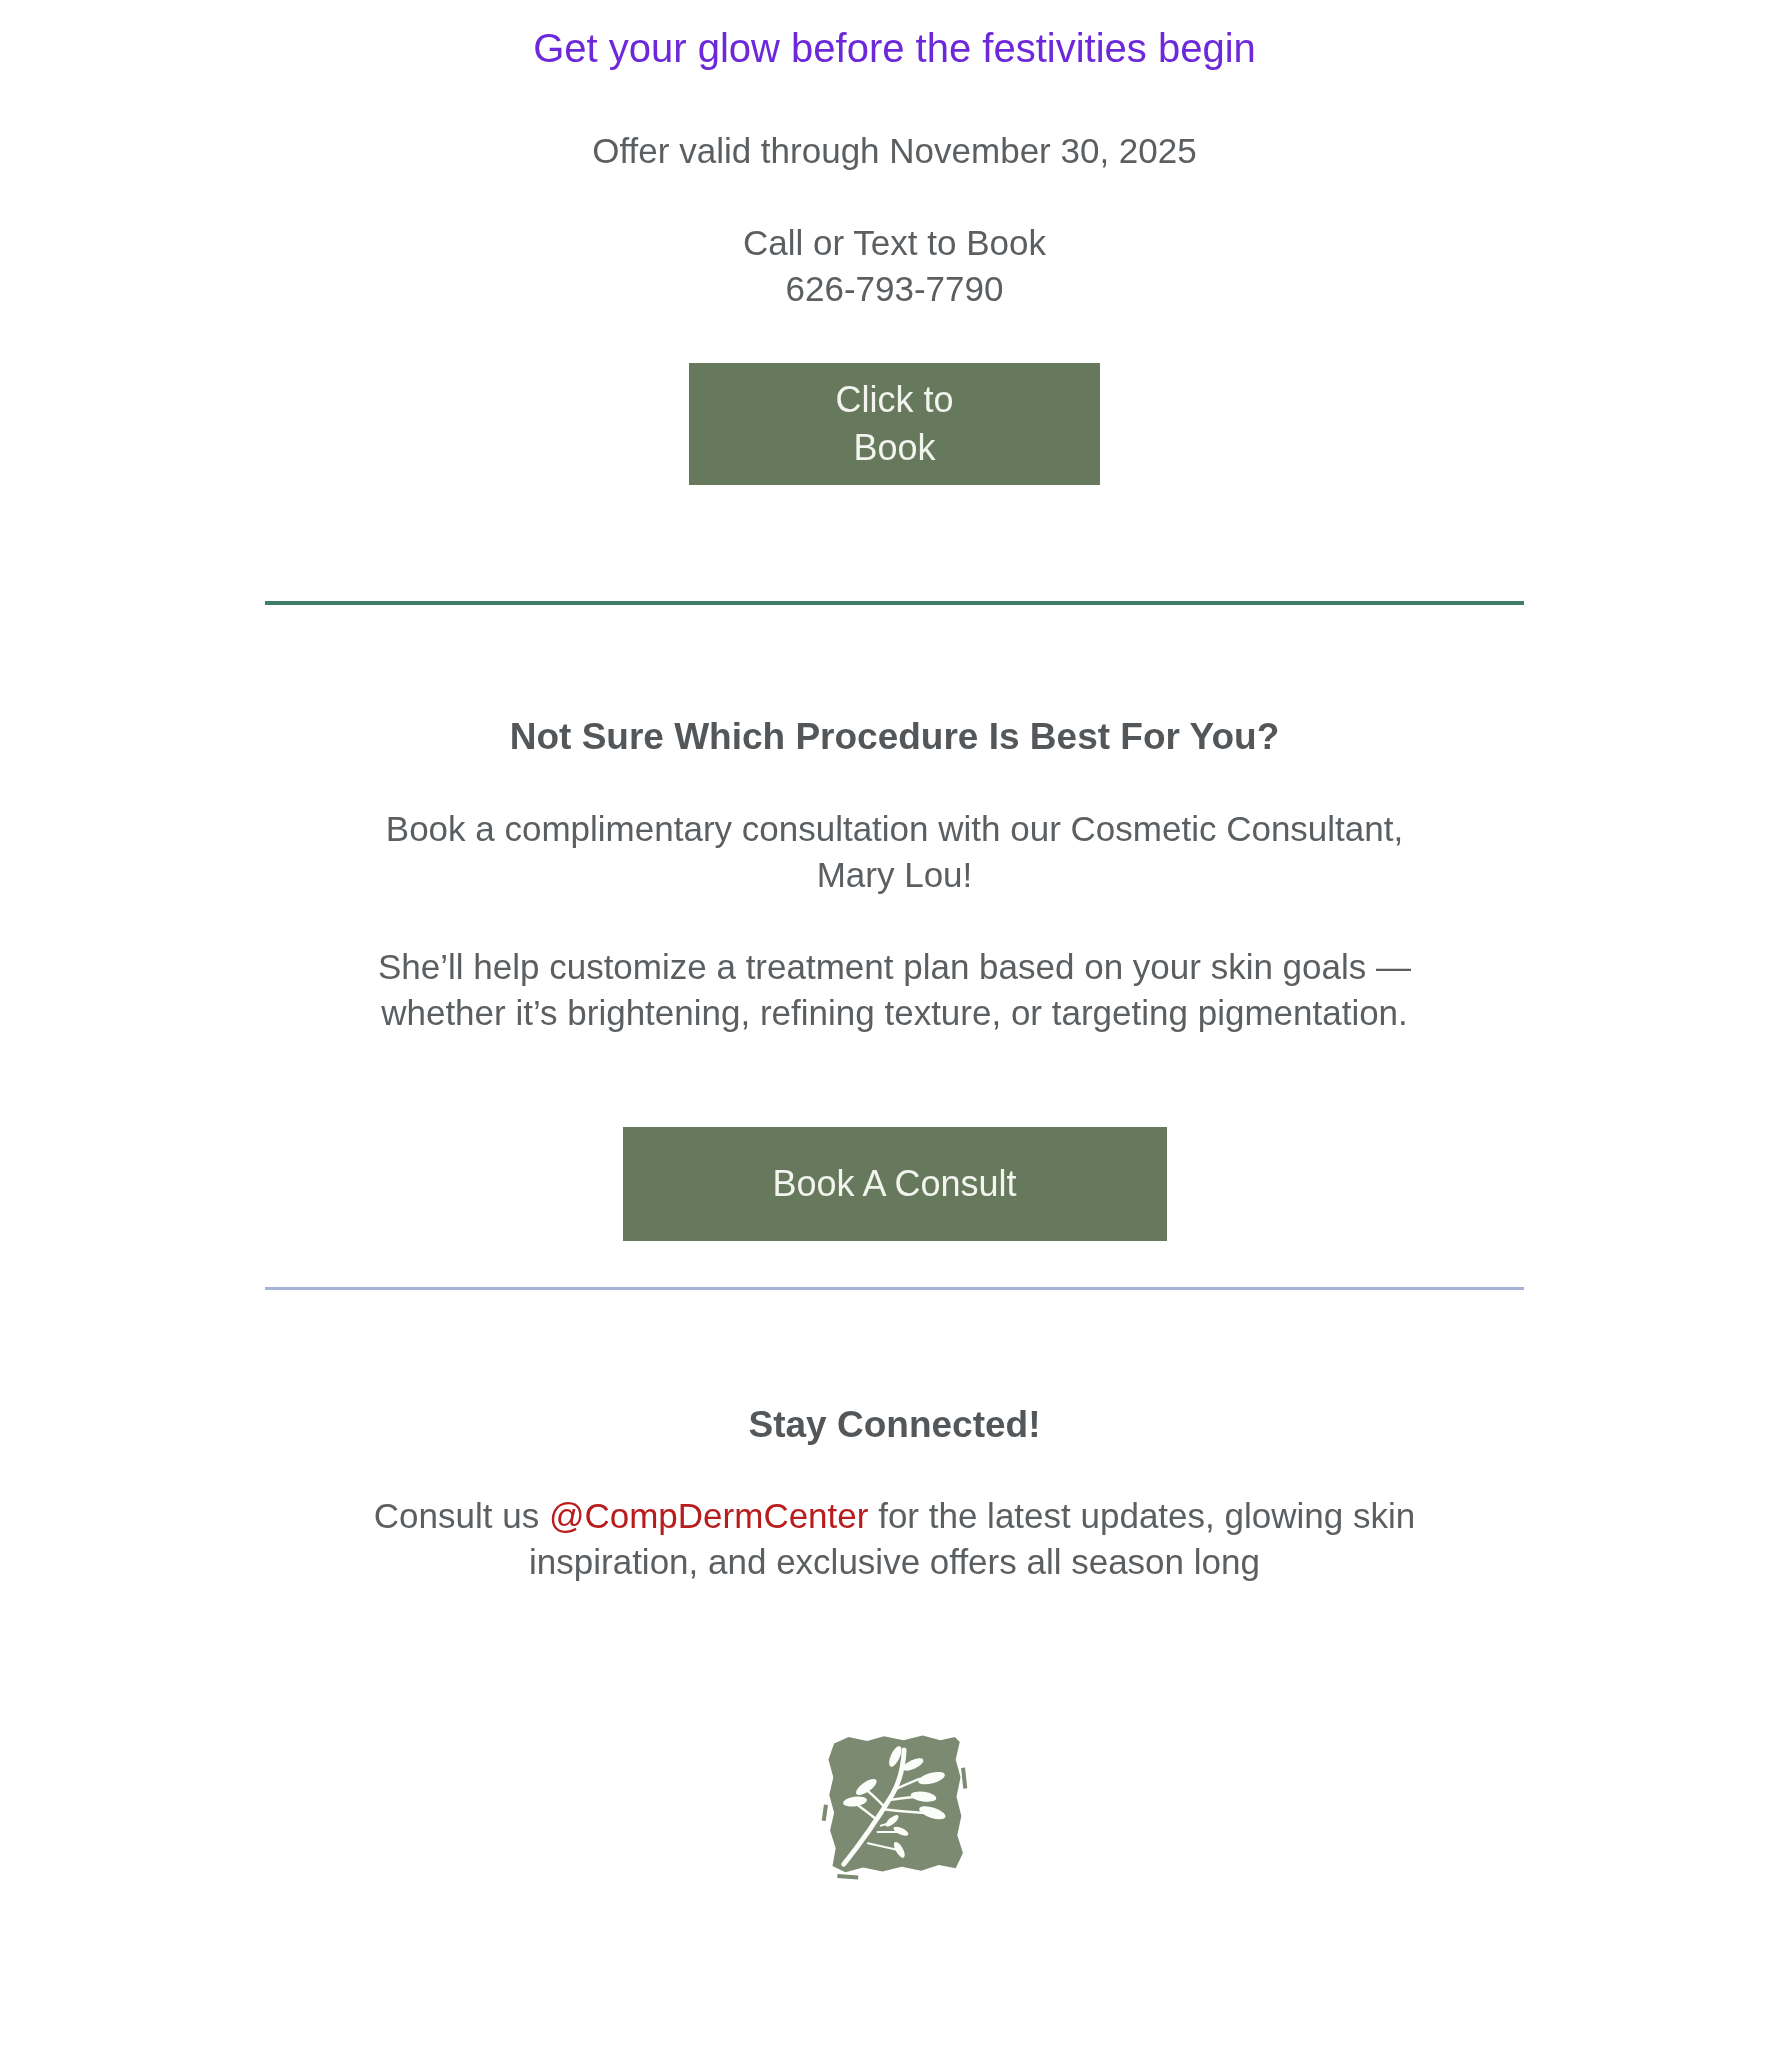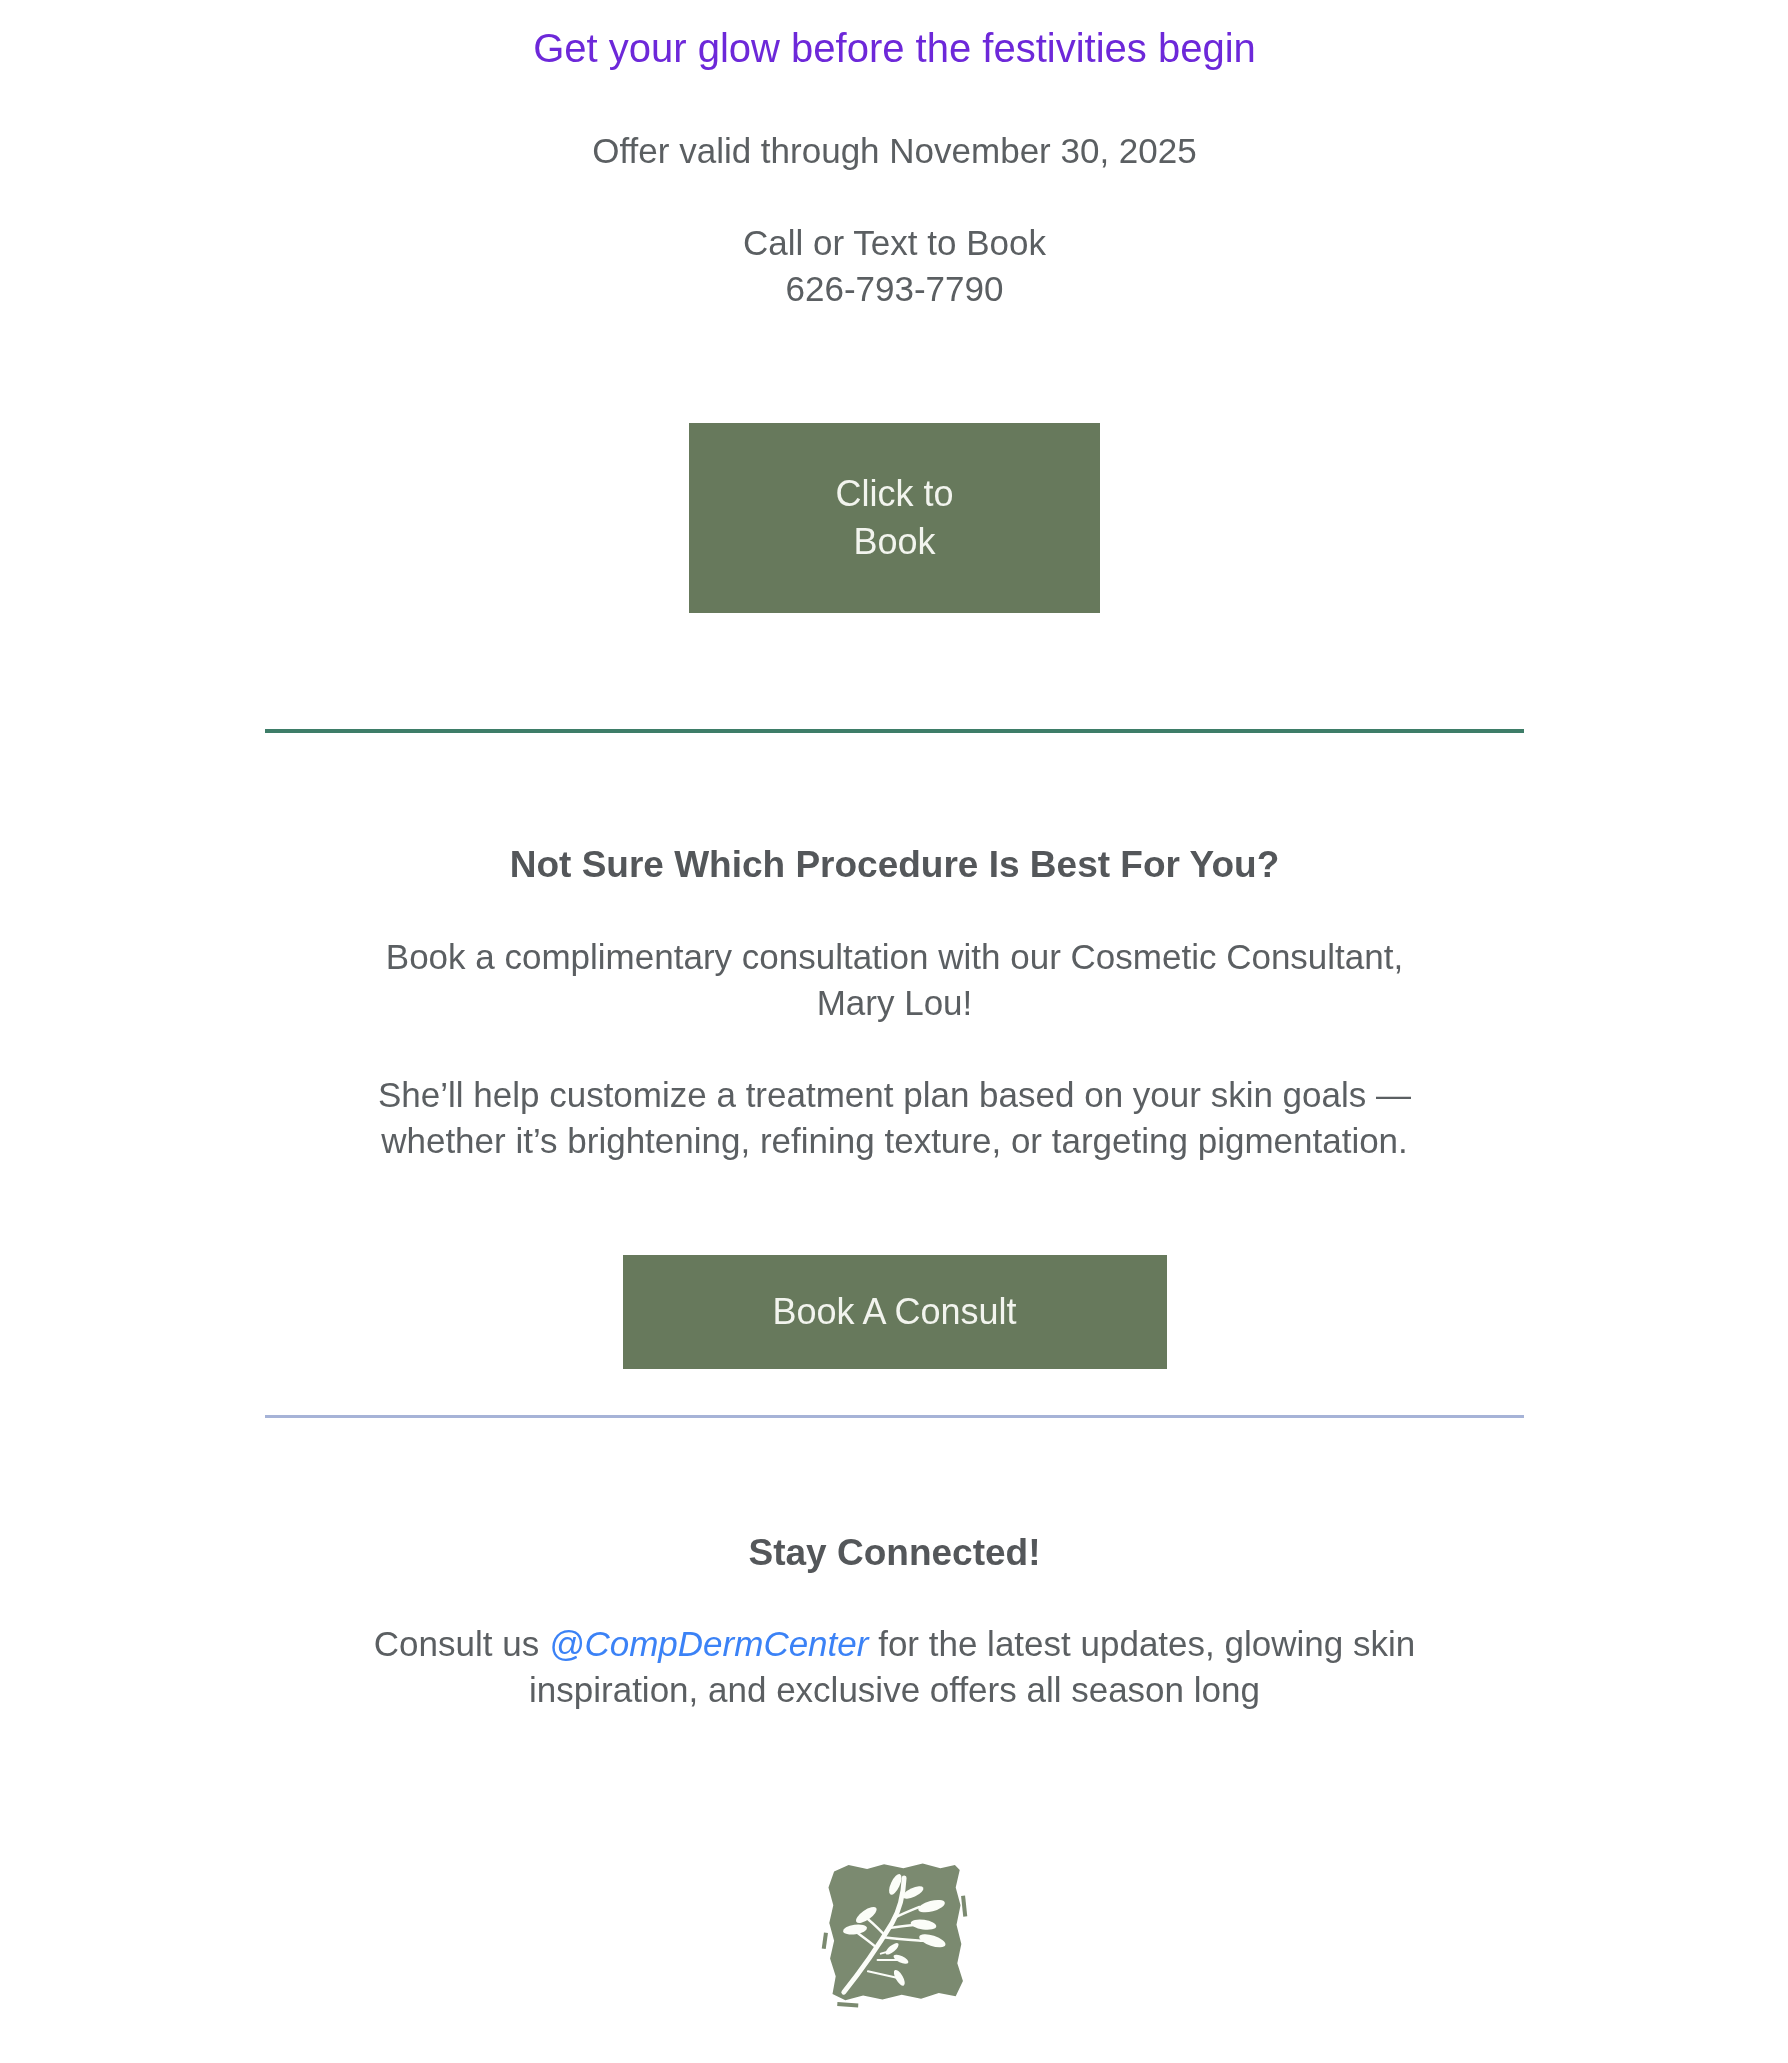--- a/index.html
+++ b/index.html
@@ -50,23 +50,23 @@
     background: #67795c;
     color: #f2f4ee;
     text-decoration: none;
     font-size: 36px;
     line-height: 1.35;
     white-space: pre-line;
     cursor: pointer;
     border: none;
   }
   .btn-click-to-book {
-    margin-top: 112px;
+    margin-top: 52px;
     width: 411px;
-    height: 190px;
+    height: 122px;
   }
   .btn-book-consult {
     margin-top: 92px;
     width: 544px;
     height: 114px;
   }
   .divider {
     border: none;
     width: 1259px;
     margin-left: auto;
@@ -105,22 +105,21 @@
   .para-consult-1 {
     margin-top: 45px;
   }
   .para-consult-2 {
     margin-top: 47px;
   }
   .para-social {
     margin-top: 44px;
   }
   .social-handle {
-    font-style: italic;
-    color: #3b82f6;
+    color: #b91c1c;
     text-decoration: none;
   }
   .logo-wrap {
     margin-top: 145px;
     display: flex;
     justify-content: center;
   }
 </style>
 </head>
 <body>

